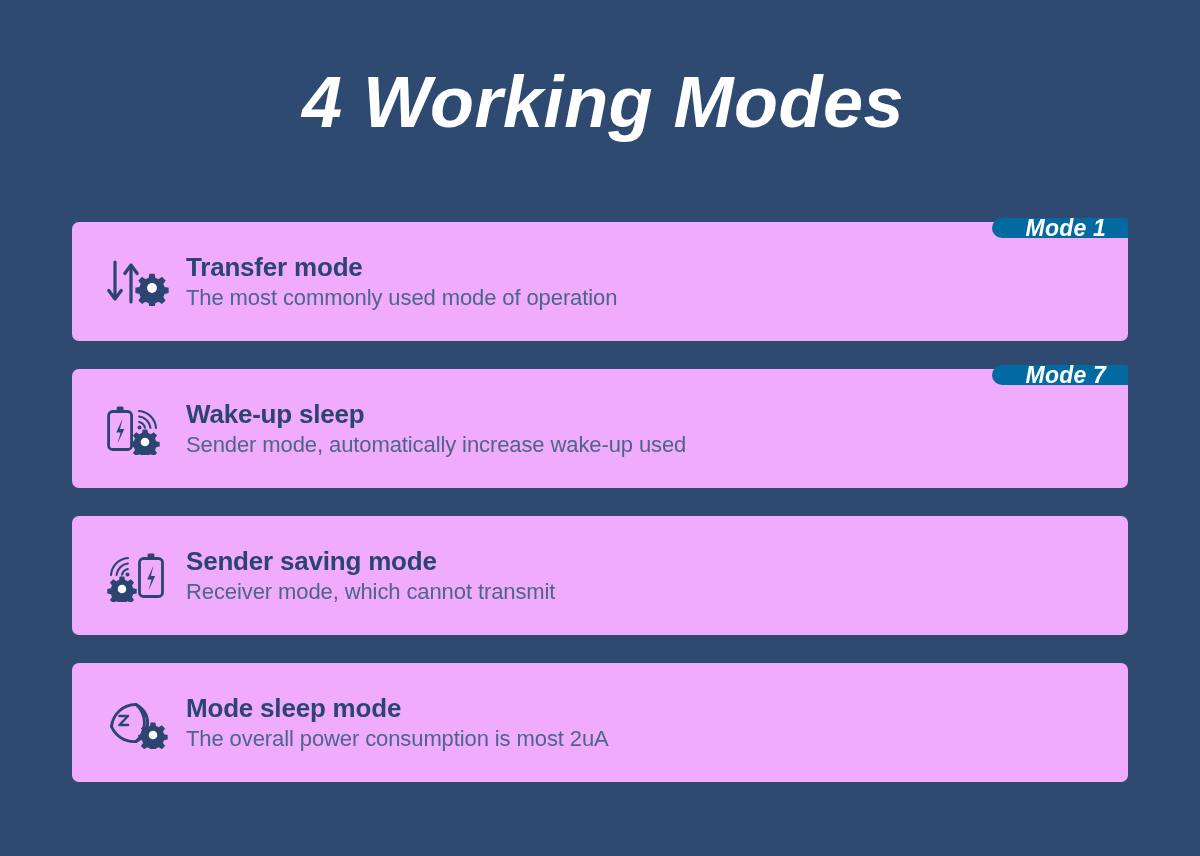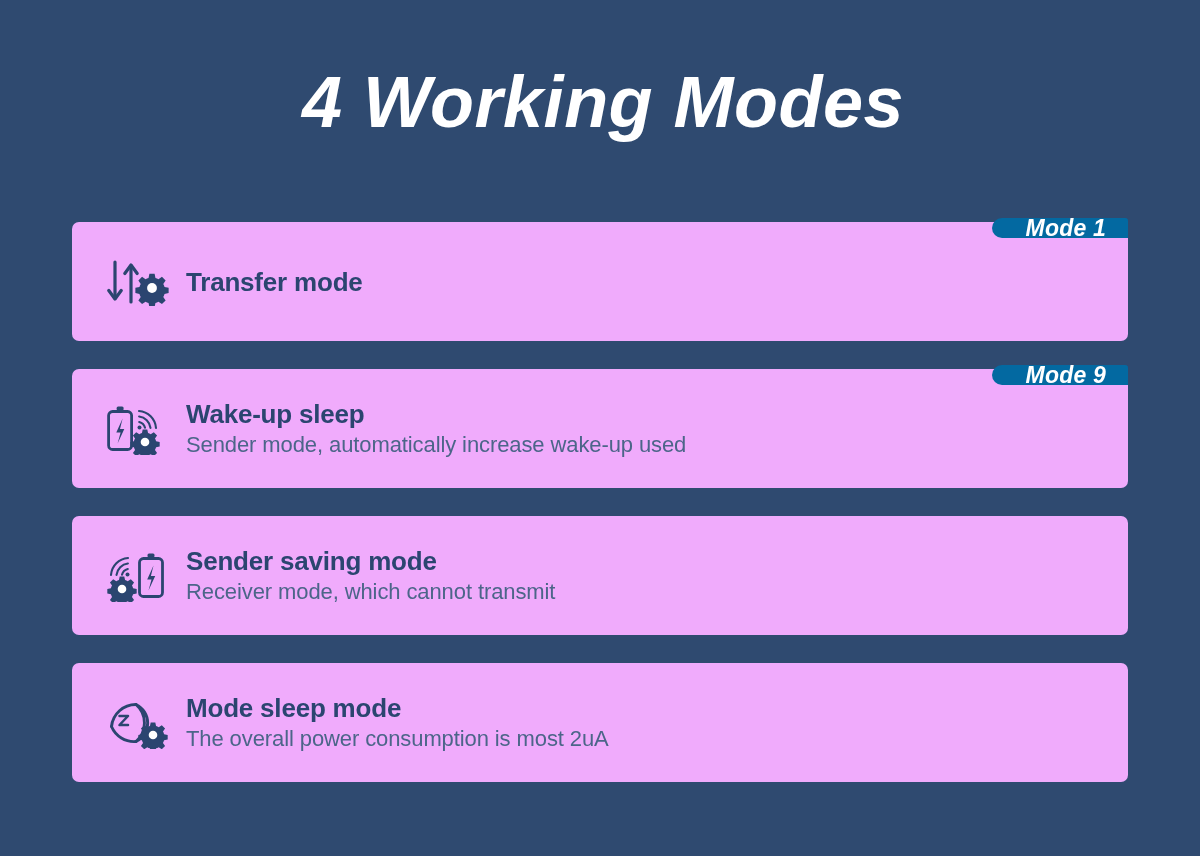--- a/index.html
+++ b/index.html
@@ -169,20 +169,21 @@
               <path d="M17.8 15.5 L24 7 L30.2 15.5" stroke="#2B4570" stroke-width="3.2" stroke-linecap="round" stroke-linejoin="round" fill="none"></path>
 
               <g transform="translate(45,30)">
                 <path d="M-2.6,-14.2 h5.2 l0.85,4.1 a10.3,10.3 0 0 1 3.0,1.25 l3.5,-2.35 l3.68,3.68 l-2.35,3.5 a10.3,10.3 0 0 1 1.25,3.0 l4.1,0.85 v5.2 l-4.1,0.85 a10.3,10.3 0 0 1 -1.25,3.0 l2.35,3.5 l-3.68,3.68 l-3.5,-2.35 a10.3,10.3 0 0 1 -3.0,1.25 l-0.85,4.1 h-5.2 l-0.85,-4.1 a10.3,10.3 0 0 1 -3.0,-1.25 l-3.5,2.35 l-3.68,-3.68 l2.35,-3.5 a10.3,10.3 0 0 1 -1.25,-3.0 l-4.1,-0.85 v-5.2 l4.1,-0.85 a10.3,10.3 0 0 1 1.25,-3.0 l-2.35,-3.5 l3.68,-3.68 l3.5,2.35 a10.3,10.3 0 0 1 3.0,-1.25 z" fill="#2B4570"></path>
                 <circle cx="0" cy="0" r="4.9" fill="#FFFFFF"></circle>
               </g>
             </svg>
           </div>
           <div class="text-box">
             <div class="card-title">Transfer mode</div>
+            <div class="card-desc">The most commonly used mode of operation</div>
           </div>
         </div>
       </div>
       <div class="badge">
         <span class="badge-label">Mode 1</span>
       </div>
     </div>
 
     <div class="card-slot">
       <div class="card">
@@ -205,21 +206,21 @@
               </g>
             </svg>
           </div>
           <div class="text-box">
             <div class="card-title">Wake-up sleep</div>
             <div class="card-desc">Sender mode, automatically increase wake-up used</div>
           </div>
         </div>
       </div>
       <div class="badge">
-        <span class="badge-label">Mode 9</span>
+        <span class="badge-label">Mode 7</span>
       </div>
     </div>
 
     <div class="card-slot">
       <div class="card">
         <div class="card-inner">
           <div class="icon-box">
             <svg width="66" height="52" viewBox="0 0 66 52" fill="none" xmlns="http://www.w3.org/2000/svg">
 
               <circle cx="22.5" cy="24.5" r="2.0" fill="#2B4570"></circle>

